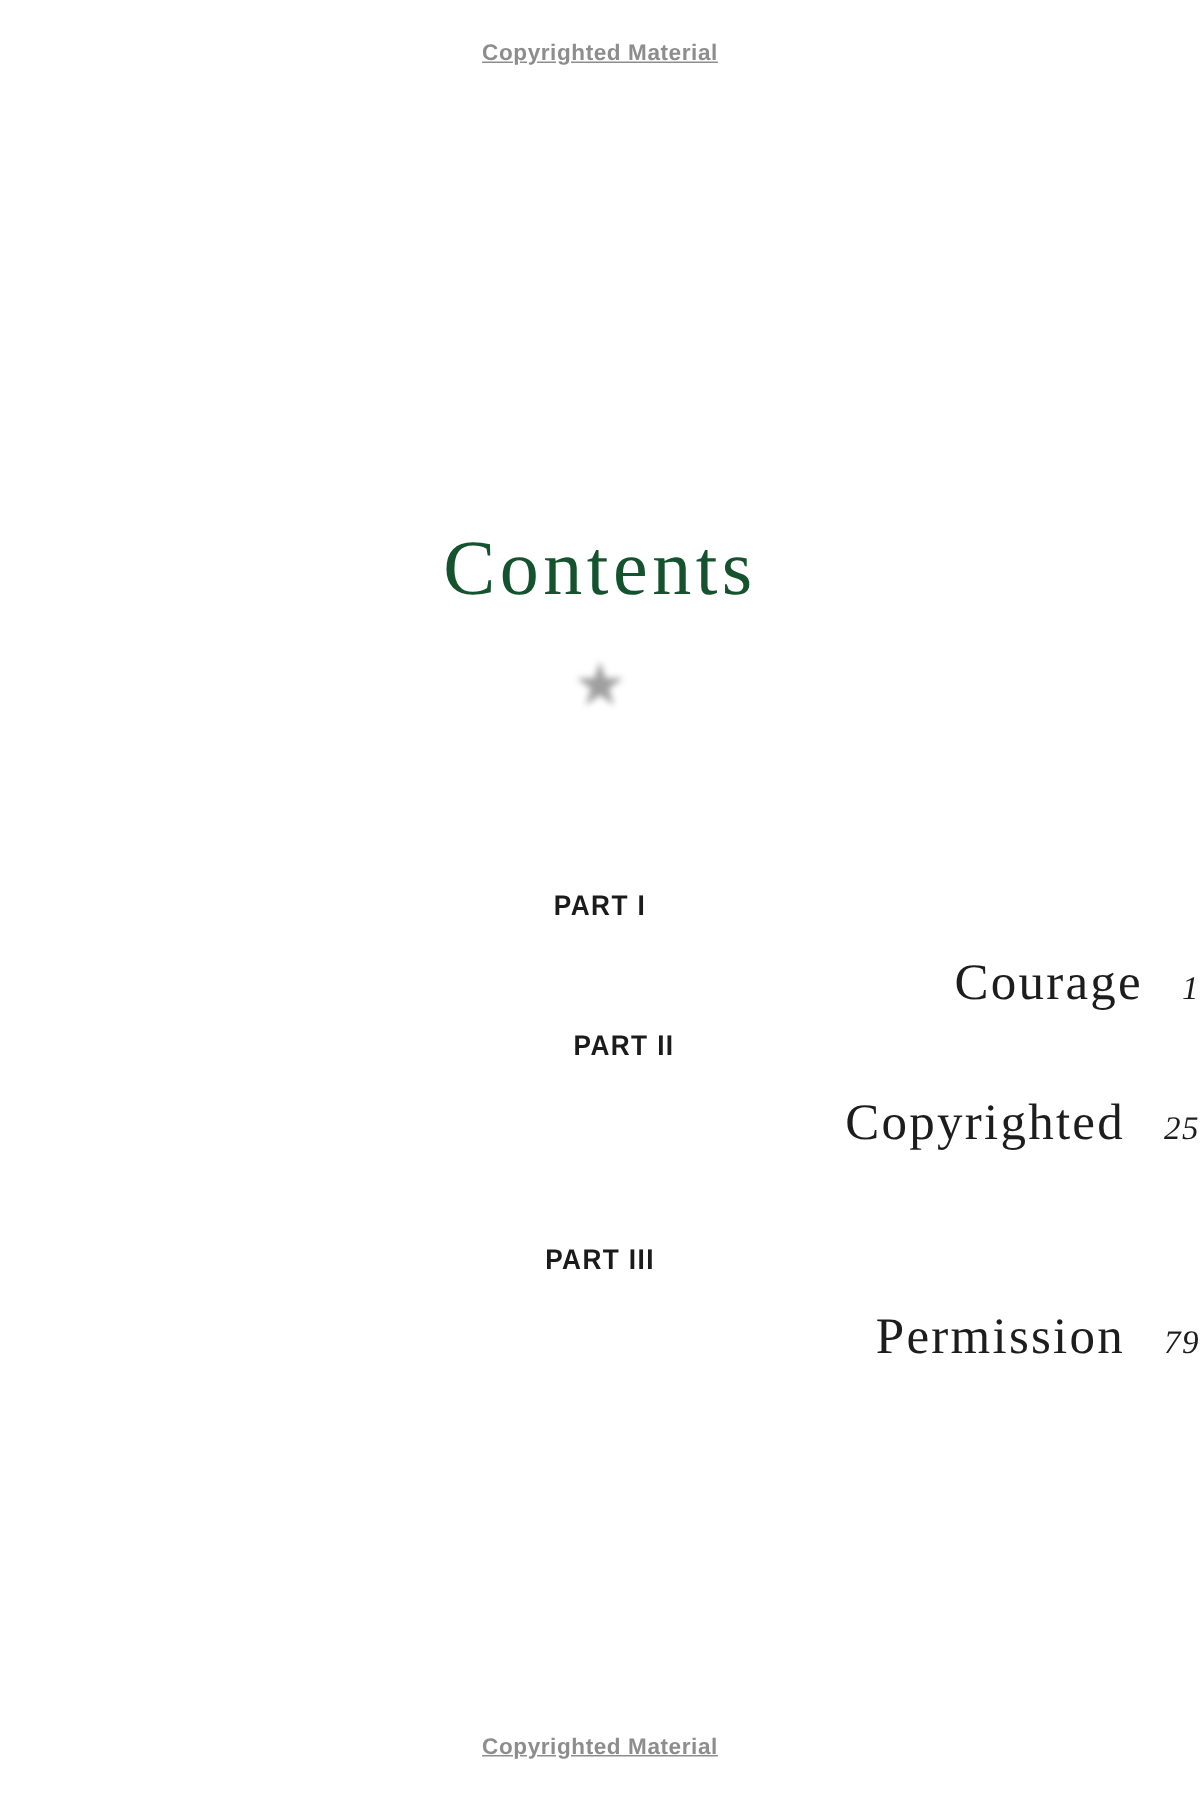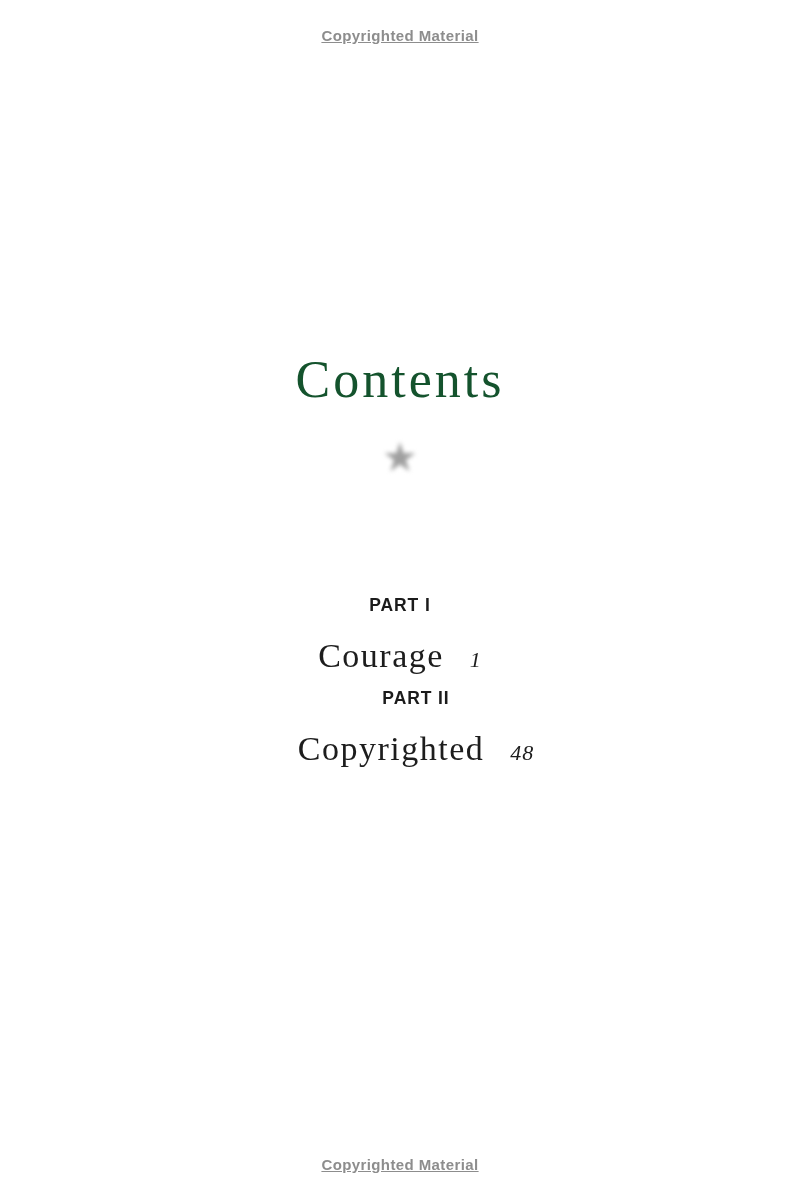--- a/index.html
+++ b/index.html
@@ -65,20 +65,21 @@
     letter-spacing: 1px;
     color: #1b1b1b;
     line-height: 24px;
     transform: scaleX(0.92);
   }
   .chapter-line {
     display: block;
     margin-top: 19px;
     line-height: 40px;
     white-space: nowrap;
+    text-align: right;
   }
   .chapter-title {
     font-family: "Liberation Serif", serif;
     font-size: 34px;
     font-weight: 400;
     letter-spacing: 1.5px;
     color: #1d1d1d;
   }
   .page-number {
     font-family: "Liberation Serif", serif;
@@ -105,21 +106,27 @@
   <div class="centered toc-entry entry-0">
     <span class="part-label">PART I</span>
     <span class="chapter-line">
       <span class="chapter-title">Courage</span><span class="page-number">1</span>
     </span>
   </div>
 
   <div class="centered toc-entry entry-1">
     <span class="part-label">PART II</span>
     <span class="chapter-line">
-      <span class="chapter-title">Copyrighted</span><span class="page-number">48</span>
+      <span class="chapter-title">Copyrighted</span><span class="page-number">25</span>
     </span>
   </div>
 
+  <div class="centered toc-entry entry-2">
+    <span class="part-label">PART III</span>
+    <span class="chapter-line">
+      <span class="chapter-title">Permission</span><span class="page-number">79</span>
+    </span>
+  </div>
 
 
   <div class="centered copyright-notice copyright-bottom">Copyrighted Material</div>
 
 </div>
 
 </body></html>

